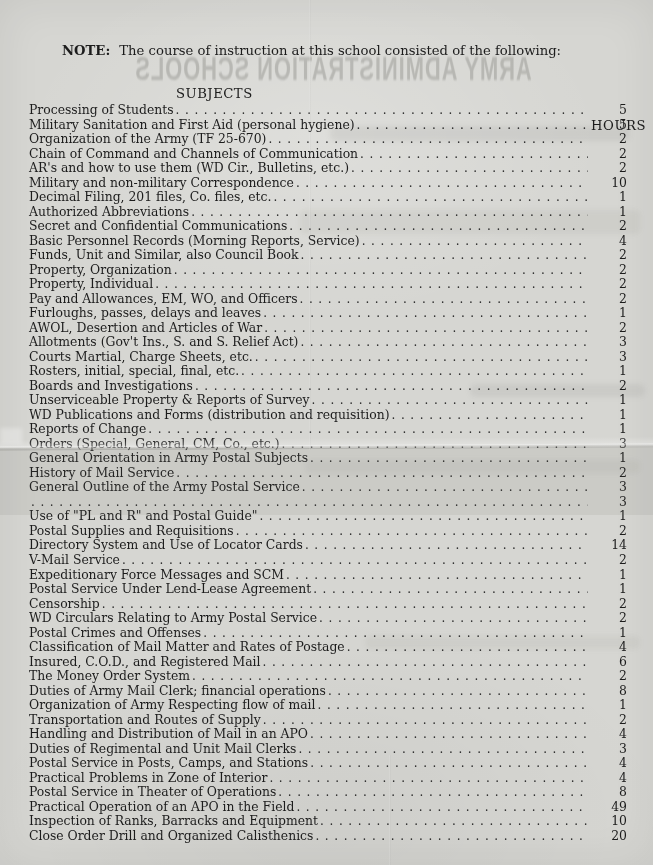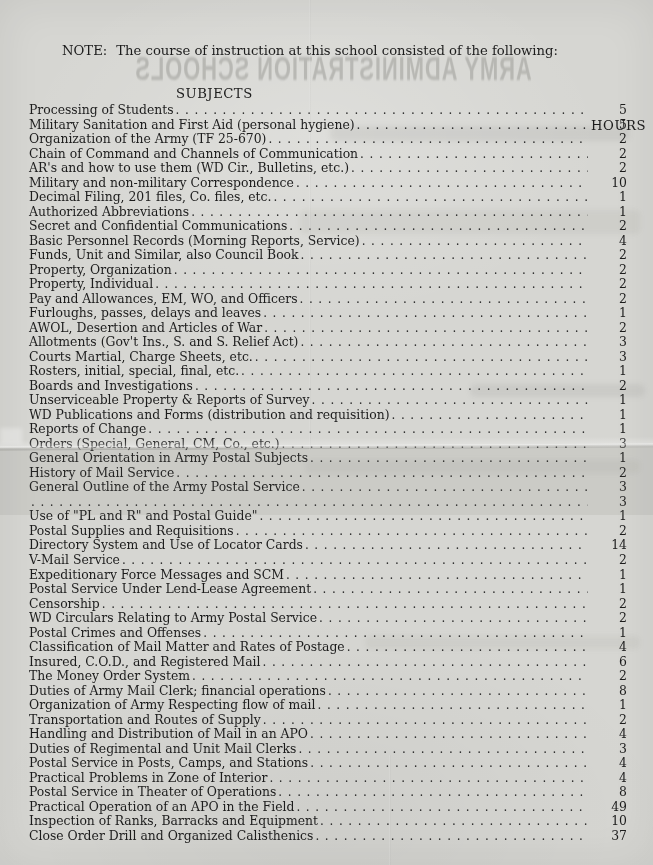--- a/index.html
+++ b/index.html
@@ -43,21 +43,21 @@
   .smudge.s2{top:210px;left:300px;width:340px;height:24px;background:rgba(110,110,104,0.08);}
   .smudge.s3{top:384px;left:470px;width:175px;height:13px;}
   .smudge.s4{top:460px;left:305px;width:335px;height:13px;background:rgba(110,110,104,0.07);}
   .smudge.s5{top:636px;left:365px;width:275px;height:13px;background:rgba(110,110,104,0.07);}
 
   
   .note{
     position:absolute;top:43px;left:62px;right:30px;
     font-size:13.2px;line-height:16px;white-space:nowrap;
   }
-  .note-label{margin-right:9px;}
+  .note-label{margin-right:9px;font-weight:bold;}
 
   
   .col-headers{position:absolute;top:86px;left:0;right:0;height:16px;font-size:13.2px;}
   .subjects-h{position:absolute;left:176px;letter-spacing:0.5px;text-align:right;}
   .hours-h{position:absolute;right:7px;letter-spacing:0.5px;margin-top:32px;}
 
   
   .rows{position:absolute;top:103px;left:29px;right:19px;}
   .row{
     display:flex;align-items:center;
@@ -422,21 +422,21 @@
 
   <div class="row">
     <span class="subject">Inspection of Ranks, Barracks and Equipment</span>
     <span class="leader"></span>
     <span class="hours">10</span>
   </div>
 
   <div class="row">
     <span class="subject">Close Order Drill and Organized Calisthenics</span>
     <span class="leader"></span>
-    <span class="hours">37</span>
+    <span class="hours">20</span>
   </div>
 </div>
 
   <div class="crease-highlight"></div>
   <div class="crease-h"></div>
   <div class="crease-band"></div>
   <div class="crease-v-top"></div>
   <div class="crease-v-bottom"></div>
   <div class="edge-nick"></div>
 

